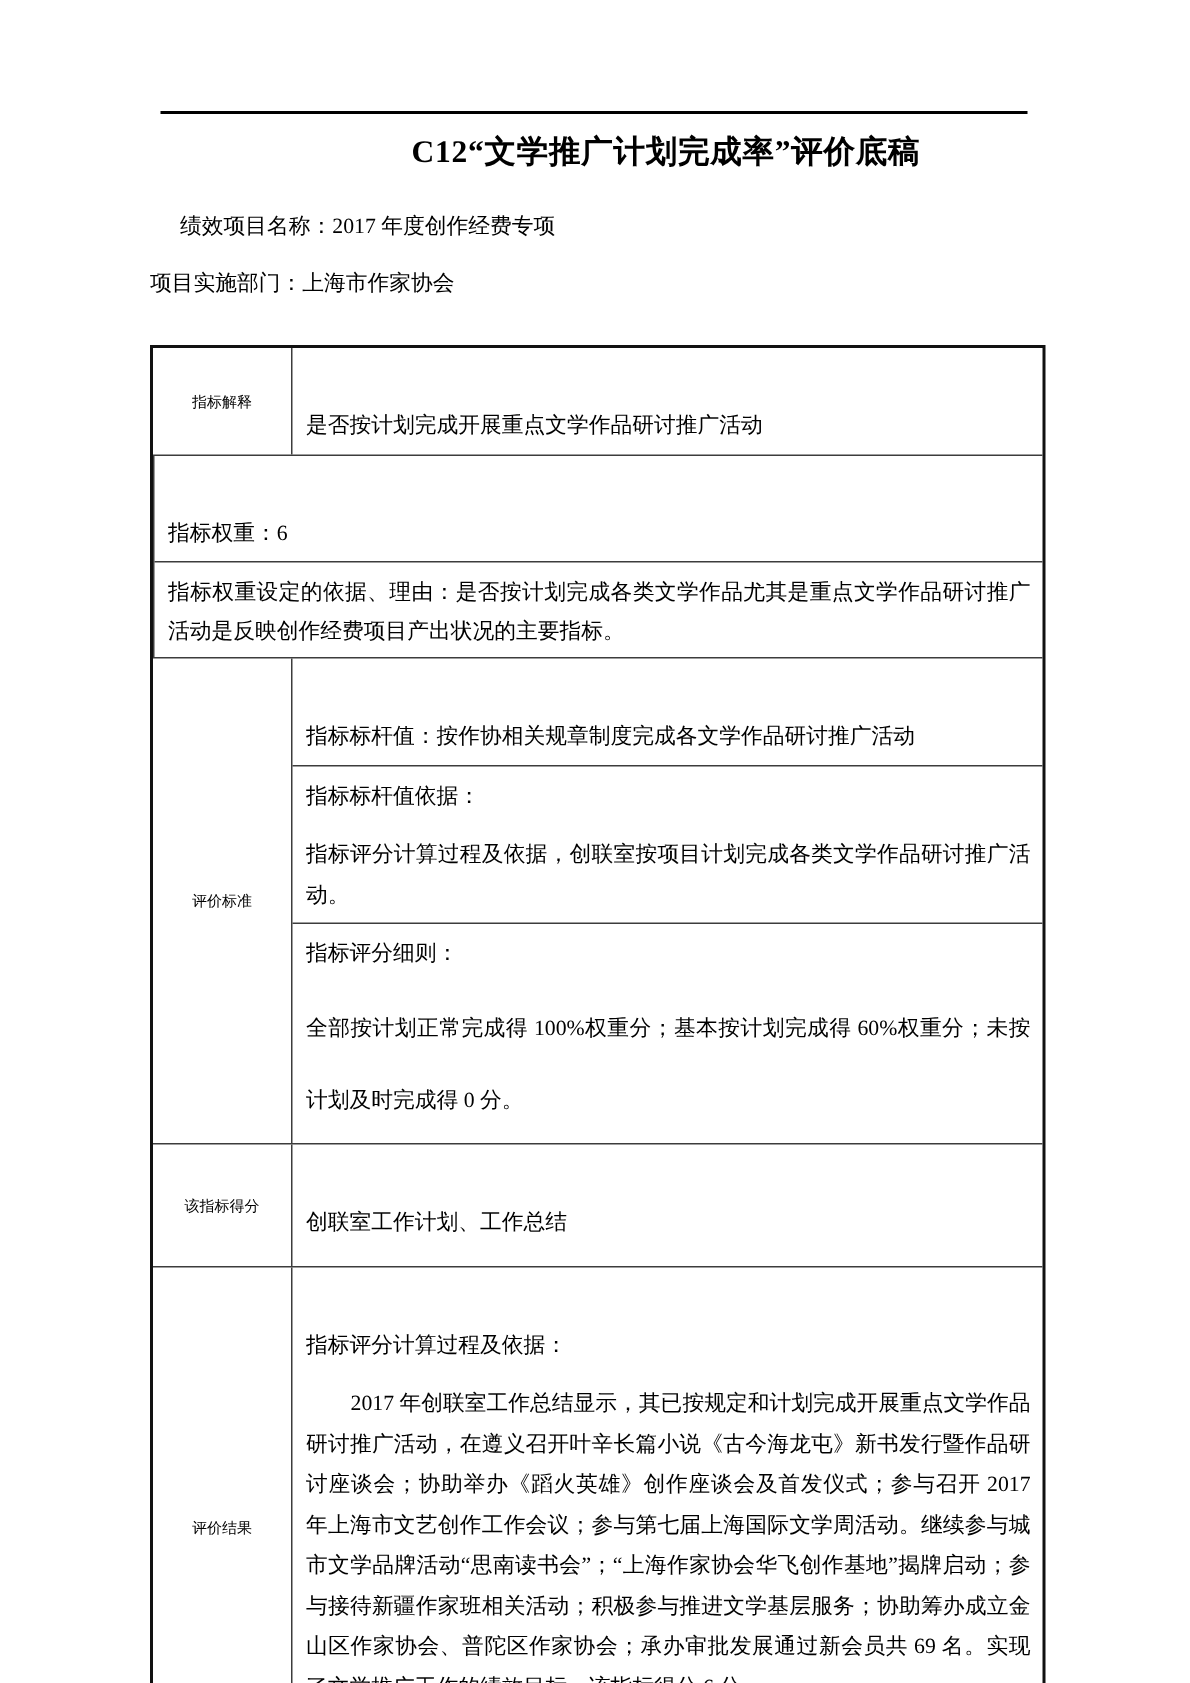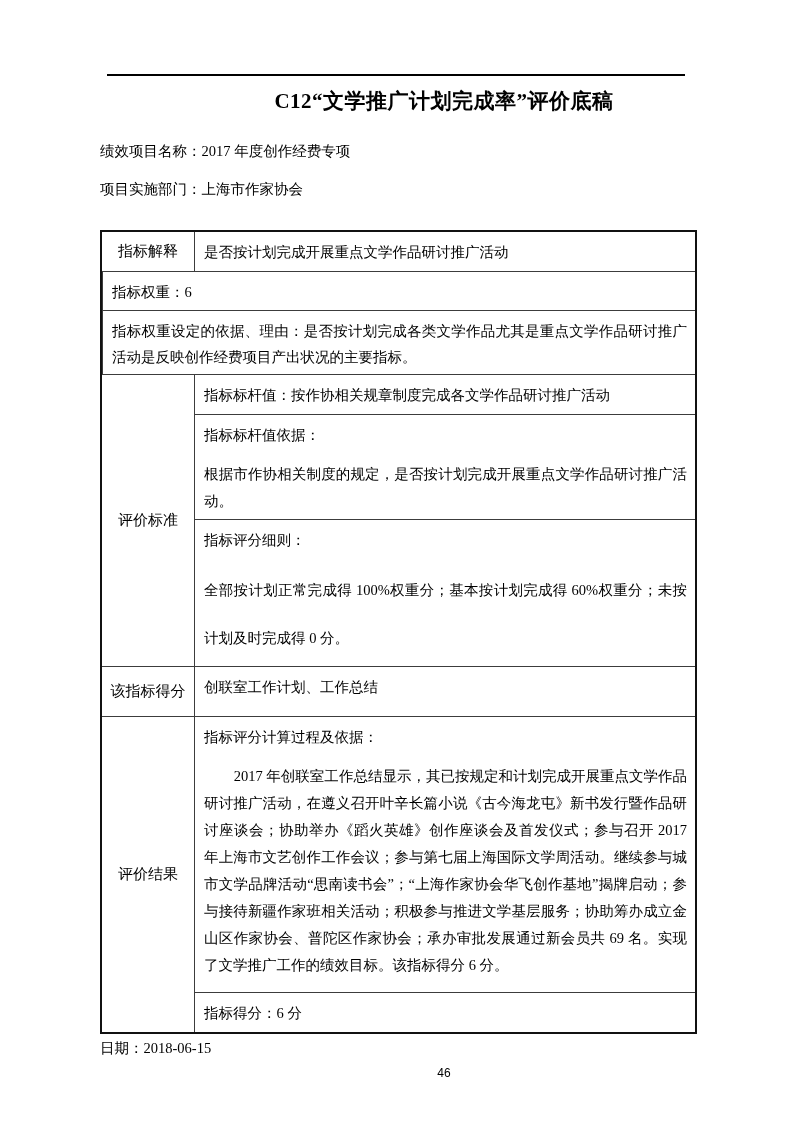--- a/index.html
+++ b/index.html
@@ -32,58 +32,58 @@
     text-align: center;
     font-size: 21px;
     line-height: 26px;
     font-weight: bold;
     letter-spacing: 0.5px;
   }
   .meta-line {
     font-size: 14.5px;
     line-height: 19px;
   }
-  .meta-1 { margin-top: 28px; }
+  .meta-1 { margin-top: 28px; margin-left: 20px; }
   .meta-2 { margin-top: 19px; }
 
   .doc-table {
     margin-top: 31px;
     width: 597px;
     border: 2px solid #111111;
     background: #ffffff;
   }
   .trow {
     display: flex;
     border-top: 1px solid #3c3c3c;
   }
   .trow:first-child { border-top: none; }
   .tlabel {
     flex: 0 0 92px;
     width: 92px;
     display: flex;
     align-items: center;
     justify-content: center;
-    font-size: 15px;
+    font-size: 10px;
     text-align: center;
     padding: 4px 2px;
   }
   .tcontent {
     flex: 1;
     border-left: 1px solid #3c3c3c;
     display: flex;
     flex-direction: column;
     min-width: 0;
   }
   .tcell {
     border-top: 1px solid #3c3c3c;
     padding: 7px 8px 4px 9px;
     font-size: 14.5px;
     line-height: 26px;
   }
-  .tcell:first-child { border-top: none; }
+  .tcell:first-child { border-top: none; margin-top: 32px; }
   .tcell p { margin: 0; }
   .gap-after { margin-bottom: 13px !important; }
   .just { text-align: justify; }
   .indent { text-indent: 2.05em; }
   .wide-lines { line-height: 48px; }
   .para-lines { line-height: 27px; }
 
   .h39  { min-height: 39px; }
   .h38  { min-height: 38px; }
   .h60  { min-height: 60px; }
@@ -141,21 +141,21 @@
       </div>
 
       <div class="trow">
         <div class="tlabel">评价标准</div>
         <div class="tcontent">
           <div class="tcell h39">
             <p>指标标杆值：按作协相关规章制度完成各文学作品研讨推广活动</p>
           </div>
           <div class="tcell h96">
             <p class="gap-after">指标标杆值依据：</p>
-            <p class="just para-lines">根据市作协相关制度的规定，是否按计划完成开展重点文学作品研讨推广活动。</p>
+            <p class="just para-lines">指标评分计算过程及依据，创联室按项目计划完成各类文学作品研讨推广活动。</p>
           </div>
           <div class="tcell h113">
             <p class="gap-after">指标评分细则：</p>
             <p class="just wide-lines">全部按计划正常完成得 100%权重分；基本按计划完成得 60%权重分；未按计划及时完成得 0 分。</p>
           </div>
         </div>
       </div>
 
       <div class="trow">
         <div class="tlabel">该指标得分</div>

